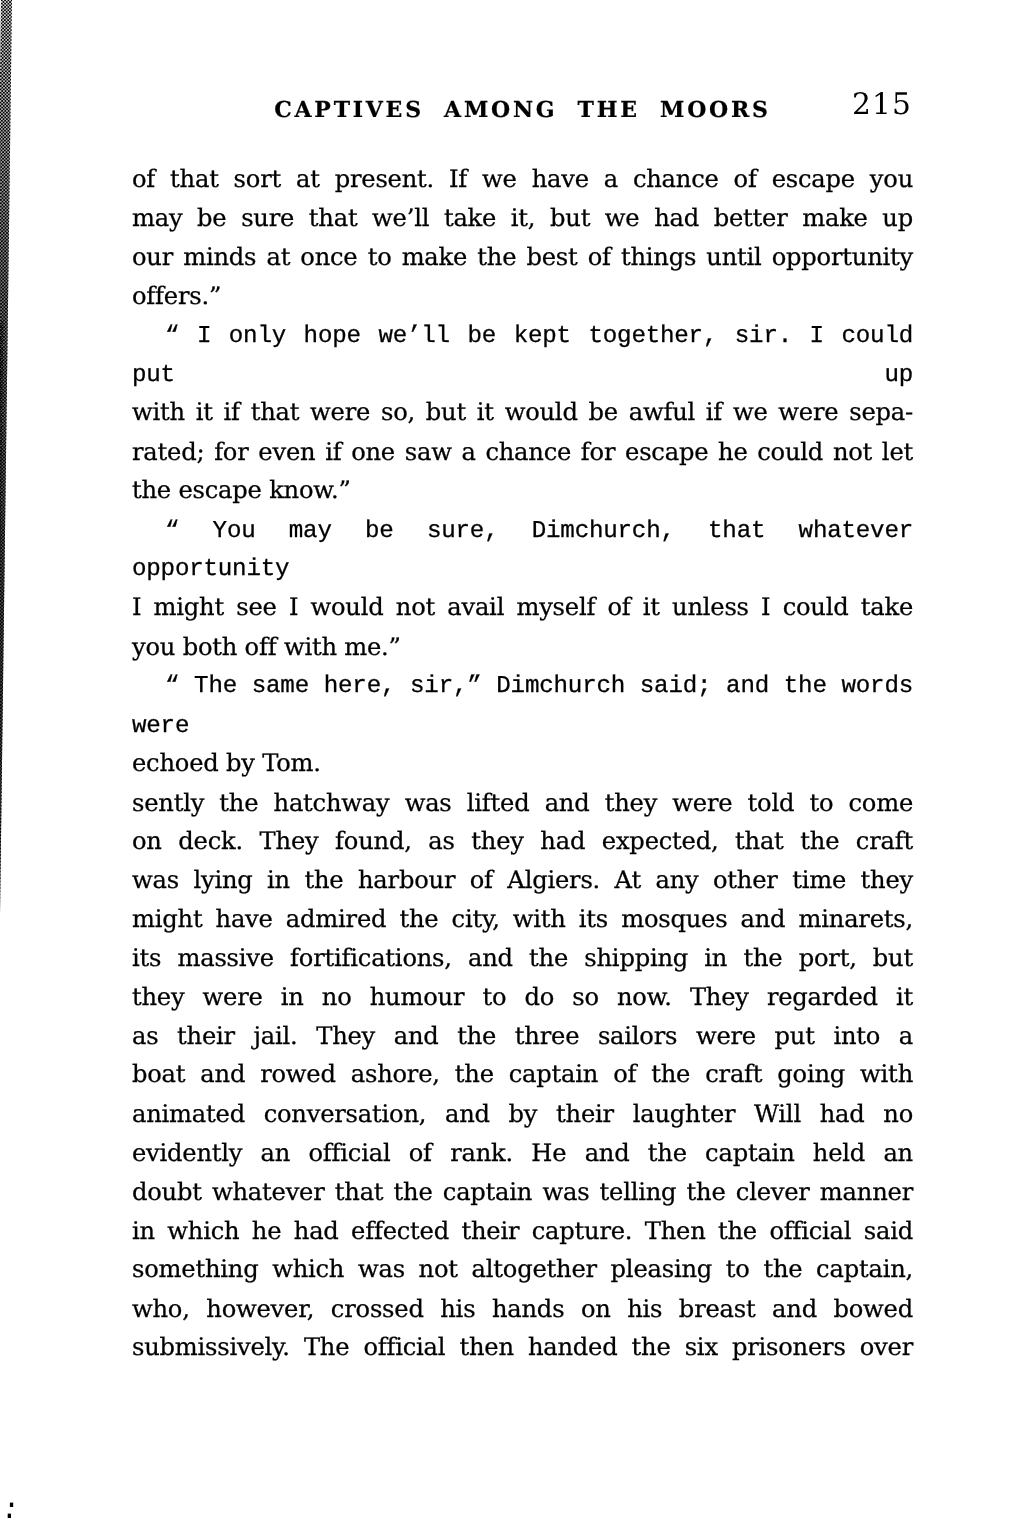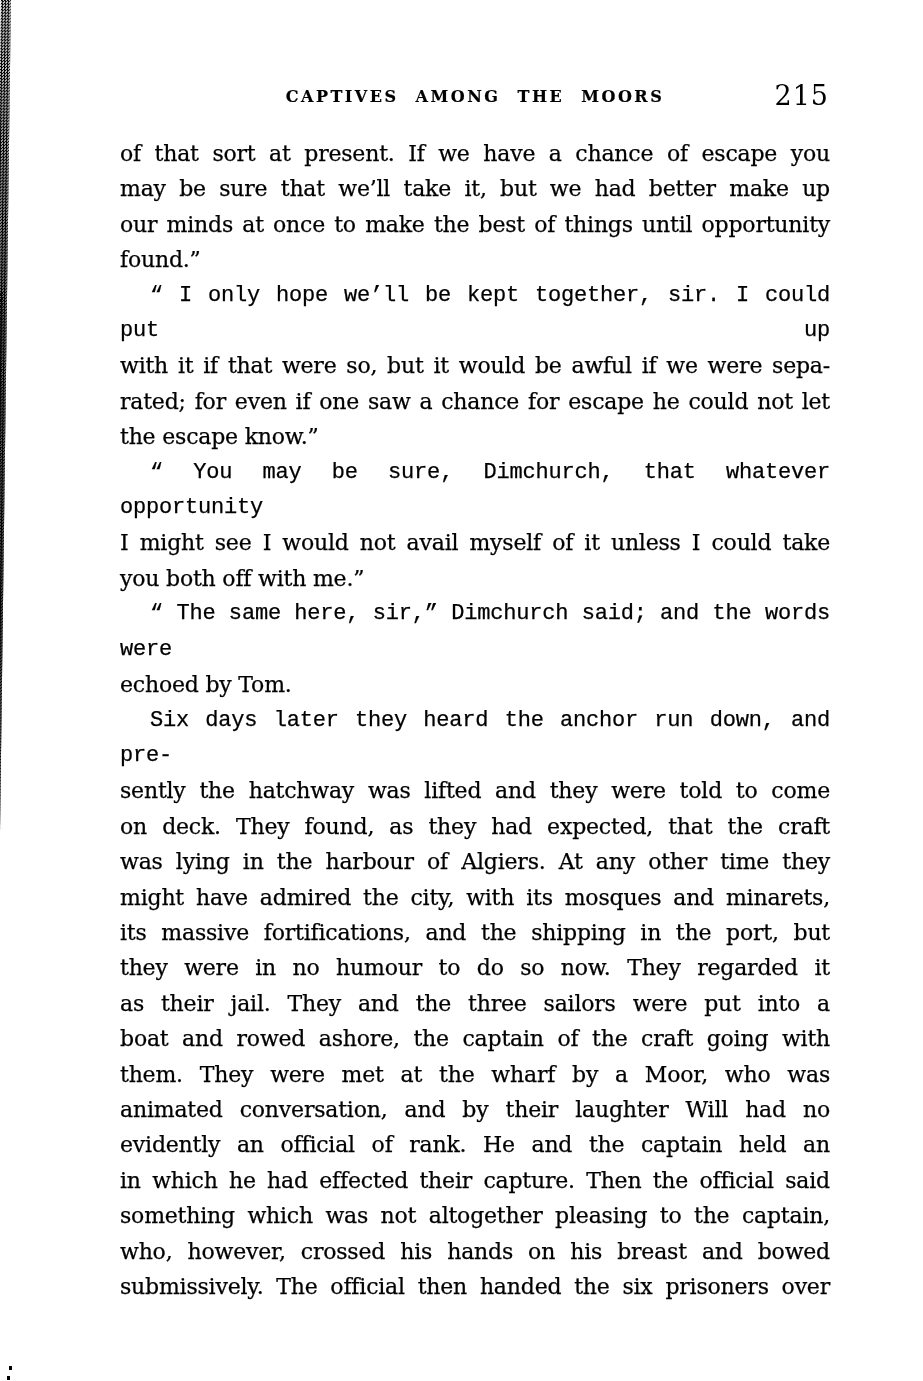--- a/index.html
+++ b/index.html
@@ -53,37 +53,37 @@
   .header {
     position: absolute;
     top: 87px;
     left: 120px;
     width: 710px;
   }
   .running-title {
     display: block;
     text-align: center;
     font-weight: bold;
-    font-size: 16px;
+    font-size: 20px;
     letter-spacing: 2.5px;
     word-spacing: 9px;
     -webkit-text-stroke: 0.2px #000;
   }
   .page-number {
     position: absolute;
     right: 1px;
     top: -7px;
     font-weight: normal;
     font-size: 27px;
     letter-spacing: 1px;
   }
 
   .text-block {
     position: absolute;
-    top: 136px;
+    top: 146px;
     left: 120px;
     width: 710px;
     font-size: 22px;
     line-height: 35.4px;
     letter-spacing: -0.2px;
     -webkit-text-stroke: 0.25px #000;
   }
   .line {
     text-align: justify;
     text-align-last: justify;
@@ -107,41 +107,40 @@
 
   <div class="header">
     <span class="running-title">CAPTIVES AMONG THE MOORS</span>
     <span class="page-number">215</span>
   </div>
 
   <div class="text-block">
     <div class="line">of that sort at present. If we have a chance of escape you</div>
     <div class="line">may be sure that we’ll take it, but we had better make up</div>
     <div class="line">our minds at once to make the best of things until opportunity</div>
-    <div class="line par-end">found.”</div>
+    <div class="line par-end">offers.”</div>
     <div class="line indent">“ I only hope we’ll be kept together, sir. I could put up</div>
     <div class="line">with it if that were so, but it would be awful if we were sepa-</div>
     <div class="line">rated; for even if one saw a chance for escape he could not let</div>
     <div class="line par-end">the escape know.”</div>
     <div class="line indent">“ You may be sure, Dimchurch, that whatever opportunity</div>
     <div class="line">I might see I would not avail myself of it unless I could take</div>
     <div class="line par-end">you both off with me.”</div>
     <div class="line indent">“ The same here, sir,” Dimchurch said; and the words were</div>
     <div class="line par-end">echoed by Tom.</div>
-    <div class="line indent">Six days later they heard the anchor run down, and pre-</div>
     <div class="line">sently the hatchway was lifted and they were told to come</div>
     <div class="line">on deck. They found, as they had expected, that the craft</div>
     <div class="line">was lying in the harbour of Algiers. At any other time they</div>
     <div class="line">might have admired the city, with its mosques and minarets,</div>
     <div class="line">its massive fortifications, and the shipping in the port, but</div>
     <div class="line">they were in no humour to do so now. They regarded it</div>
     <div class="line">as their jail. They and the three sailors were put into a</div>
     <div class="line">boat and rowed ashore, the captain of the craft going with</div>
-    <div class="line">them. They were met at the wharf by a Moor, who was</div>
     <div class="line">animated conversation, and by their laughter Will had no</div>
     <div class="line">evidently an official of rank. He and the captain held an</div>
+    <div class="line">doubt whatever that the captain was telling the clever manner</div>
     <div class="line">in which he had effected their capture. Then the official said</div>
     <div class="line">something which was not altogether pleasing to the captain,</div>
     <div class="line">who, however, crossed his hands on his breast and bowed</div>
     <div class="line">submissively. The official then handed the six prisoners over</div>
   </div>
 
 </div>
 
 </body></html>

